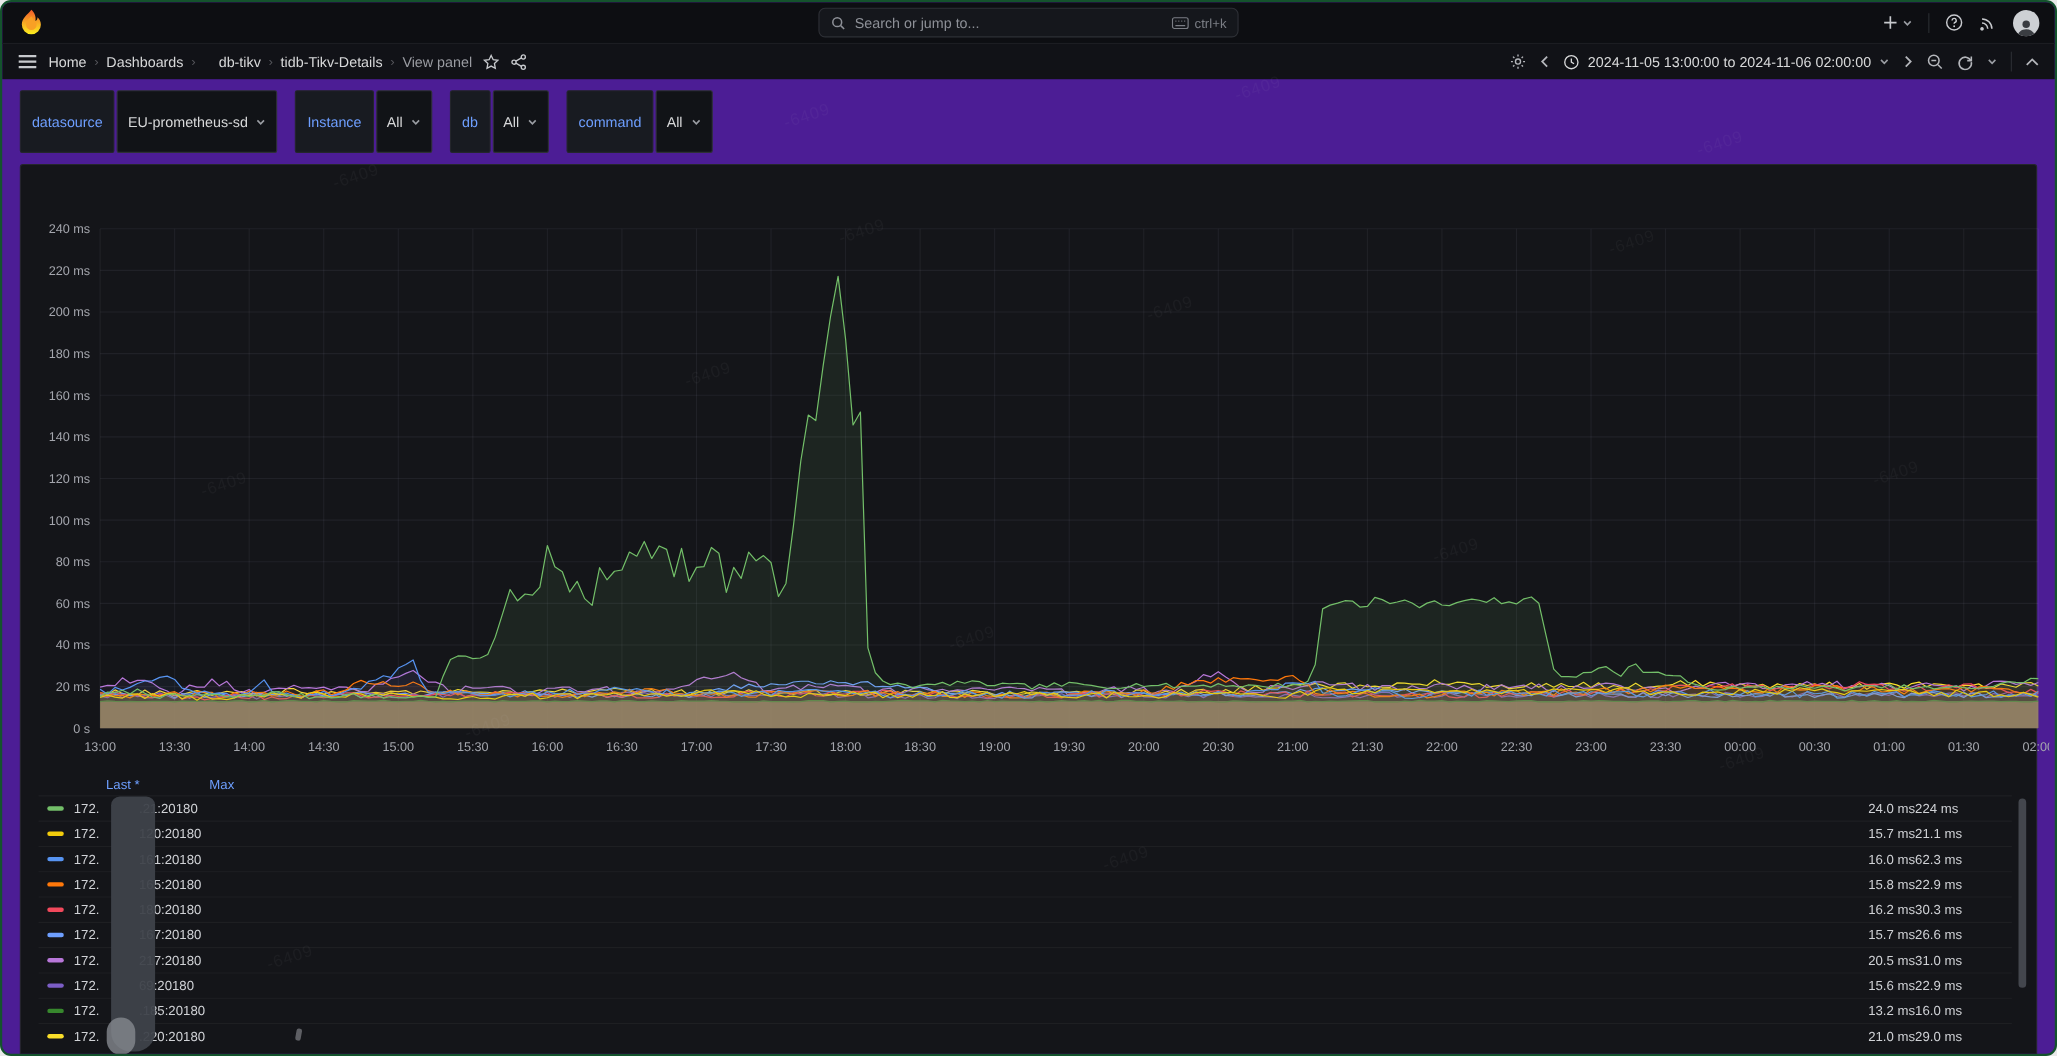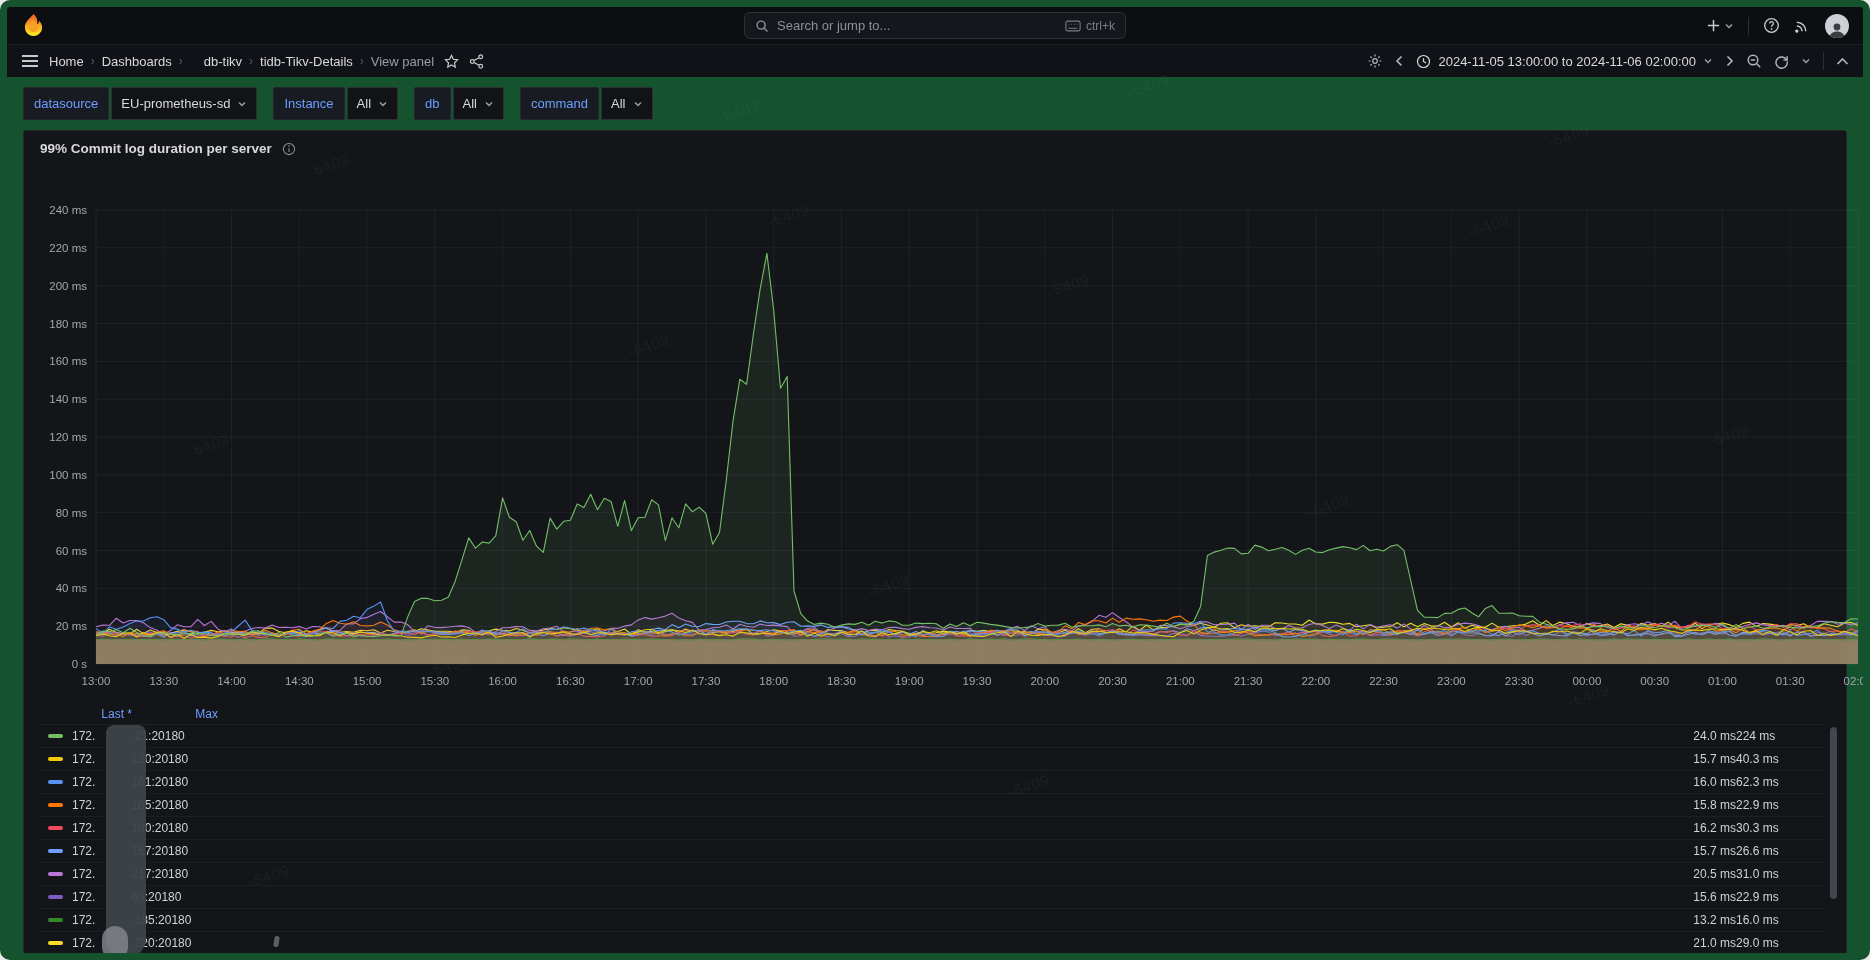--- a/index.html
+++ b/index.html
@@ -1,18 +1,18 @@
 <!DOCTYPE html>
 <html><head>
 <meta charset="utf-8">
 <style>
   * { margin:0; padding:0; box-sizing:border-box; }
   html,body { background:#e9e9e9; font-family:"Liberation Sans", sans-serif; }
-  .window { position:relative; width:1870px; height:960px; background:#14532d; border-radius:10px;
-            overflow:hidden; border:7px solid #14532d; color:#d8d9da; }
+  .window { position:relative; width:1870px; height:960px; background:#4c1d95; border-radius:10px;
+            overflow:hidden; border:2px solid #14532d; color:#d8d9da; }
 
   
   .topbar { position:relative; height:38px; background:#0d0e12; display:flex; align-items:center;
             padding:0 14px; border-bottom:1px solid #1c1d22; }
   .logo { width:26px; height:26px; display:flex; align-items:center; cursor:pointer; }
   .searchbox { position:absolute; left:50%; transform:translateX(-50%); width:382px; height:27px;
                background:#15171c; border:1px solid #2e3036; border-radius:6px; display:flex;
                align-items:center; padding:0 10px; gap:8px; color:#7b7e85; font-size:13px; cursor:text; }
   .searchbox .ph { flex:1; color:#8d9097; }
   .kbd { display:flex; align-items:center; gap:5px; color:#7b7e85; font-size:12px; }
@@ -30,21 +30,21 @@
   .crumb.current { color:#9a9ca2; cursor:default; }
   .crumb-sep { color:#55565c; font-size:12px; }
   .navicon { color:#aeb0b5; cursor:pointer; display:flex; align-items:center; }
   .nav-right { margin-left:auto; display:flex; align-items:center; gap:12px; color:#b4b6bb; }
   .timebtn { display:flex; align-items:center; gap:7px; font-size:13px; color:#d8d9da; cursor:pointer; }
 
   
   .filters { display:flex; align-items:center; gap:16px; padding:10px 16px 8px; }
   .filterpair { display:flex; align-items:stretch; gap:2px; }
   .fl-label { background:#181b21; border:1px solid #24262c; border-radius:2px; color:#6e9fff;
-              font-size:13px; font-weight:500; padding:8px 10px; display:flex; align-items:center; cursor:default; }
+              font-size:13px; font-weight:500; padding:20px 10px; display:flex; align-items:center; cursor:default; }
   .fl-value { background:#111317; border:1px solid #2e3036; border-radius:2px; color:#d8d9da;
               font-size:13px; padding:4px 9px; display:flex; align-items:center; gap:7px; cursor:pointer; }
   .fl-value .caret { color:#9a9da3; }
 
   
   .panel { margin:2px 16px 0; height:838px; background:#141519; border:1px solid #25262c;
            border-radius:3px; padding:6px 8px 4px; position:relative; }
   .panel-header { display:flex; align-items:center; gap:10px; padding:4px 8px 2px; }
   .panel-title { font-size:13.5px; font-weight:600; color:#d8d9da; }
   .info-ic { color:#8d9097; display:flex; cursor:pointer; }
@@ -275,30 +275,20 @@
       <span class="fl-value">
         <span>All</span>
         <svg class="caret" width="10" height="10" viewBox="0 0 10 10" fill="none" stroke="#9a9da3" stroke-width="1.5">
             <polyline points="2,3.5 5,6.5 8,3.5"></polyline>
           </svg>
       </span>
     </div>
   </div>
 
   <section class="panel">
-    <div class="panel-header">
-      <h2 class="panel-title">99% Commit log duration per server</h2>
-      <span class="info-ic">
-        <svg width="14" height="14" viewBox="0 0 16 16" fill="none" stroke="#8d9097" stroke-width="1.2">
-          <circle cx="8" cy="8" r="6.4"></circle>
-            <line x1="8" y1="7" x2="8" y2="11.4"></line>
-            <circle cx="8" cy="4.7" r=".9" fill="#8d9097" stroke="none"></circle>
-        </svg>
-      </span>
-    </div>
 
     <div class="chart-wrap">
       <svg id="chart-svg" width="1836" height="540" viewBox="0 0 1836 540">
           <line x1="64" y1="52" x2="64" y2="506" stroke="rgba(204,204,220,0.07)" stroke-width="1"></line>
           <text x="64" y="527" font-size="11.5" fill="#a4a6ad" text-anchor="middle">13:00</text>
           <line x1="131.76923076923077" y1="52" x2="131.76923076923077" y2="506" stroke="rgba(204,204,220,0.07)" stroke-width="1"></line>
           <text x="131.76923076923077" y="527" font-size="11.5" fill="#a4a6ad" text-anchor="middle">13:30</text>
           <line x1="199.53846153846155" y1="52" x2="199.53846153846155" y2="506" stroke="rgba(204,204,220,0.07)" stroke-width="1"></line>
           <text x="199.53846153846155" y="527" font-size="11.5" fill="#a4a6ad" text-anchor="middle">14:00</text>
           <line x1="267.3076923076923" y1="52" x2="267.3076923076923" y2="506" stroke="rgba(204,204,220,0.07)" stroke-width="1"></line>
@@ -415,21 +405,21 @@
       <span class="lmax">224 ms</span>
     </div>
     <div class="lrow">
       <span class="swatch" style="background:#F2CC0C"></span>
       <span class="lname">
               <span>172.</span>
               <span class="gap"></span>
               <span>120:20180</span>
             </span>
       <span class="llast">15.7 ms</span>
-      <span class="lmax">40.3 ms</span>
+      <span class="lmax">21.1 ms</span>
     </div>
     <div class="lrow">
       <span class="swatch" style="background:#5794F2"></span>
       <span class="lname">
               <span>172.</span>
               <span class="gap"></span>
               <span>161:20180</span>
             </span>
       <span class="llast">16.0 ms</span>
       <span class="lmax">62.3 ms</span>

